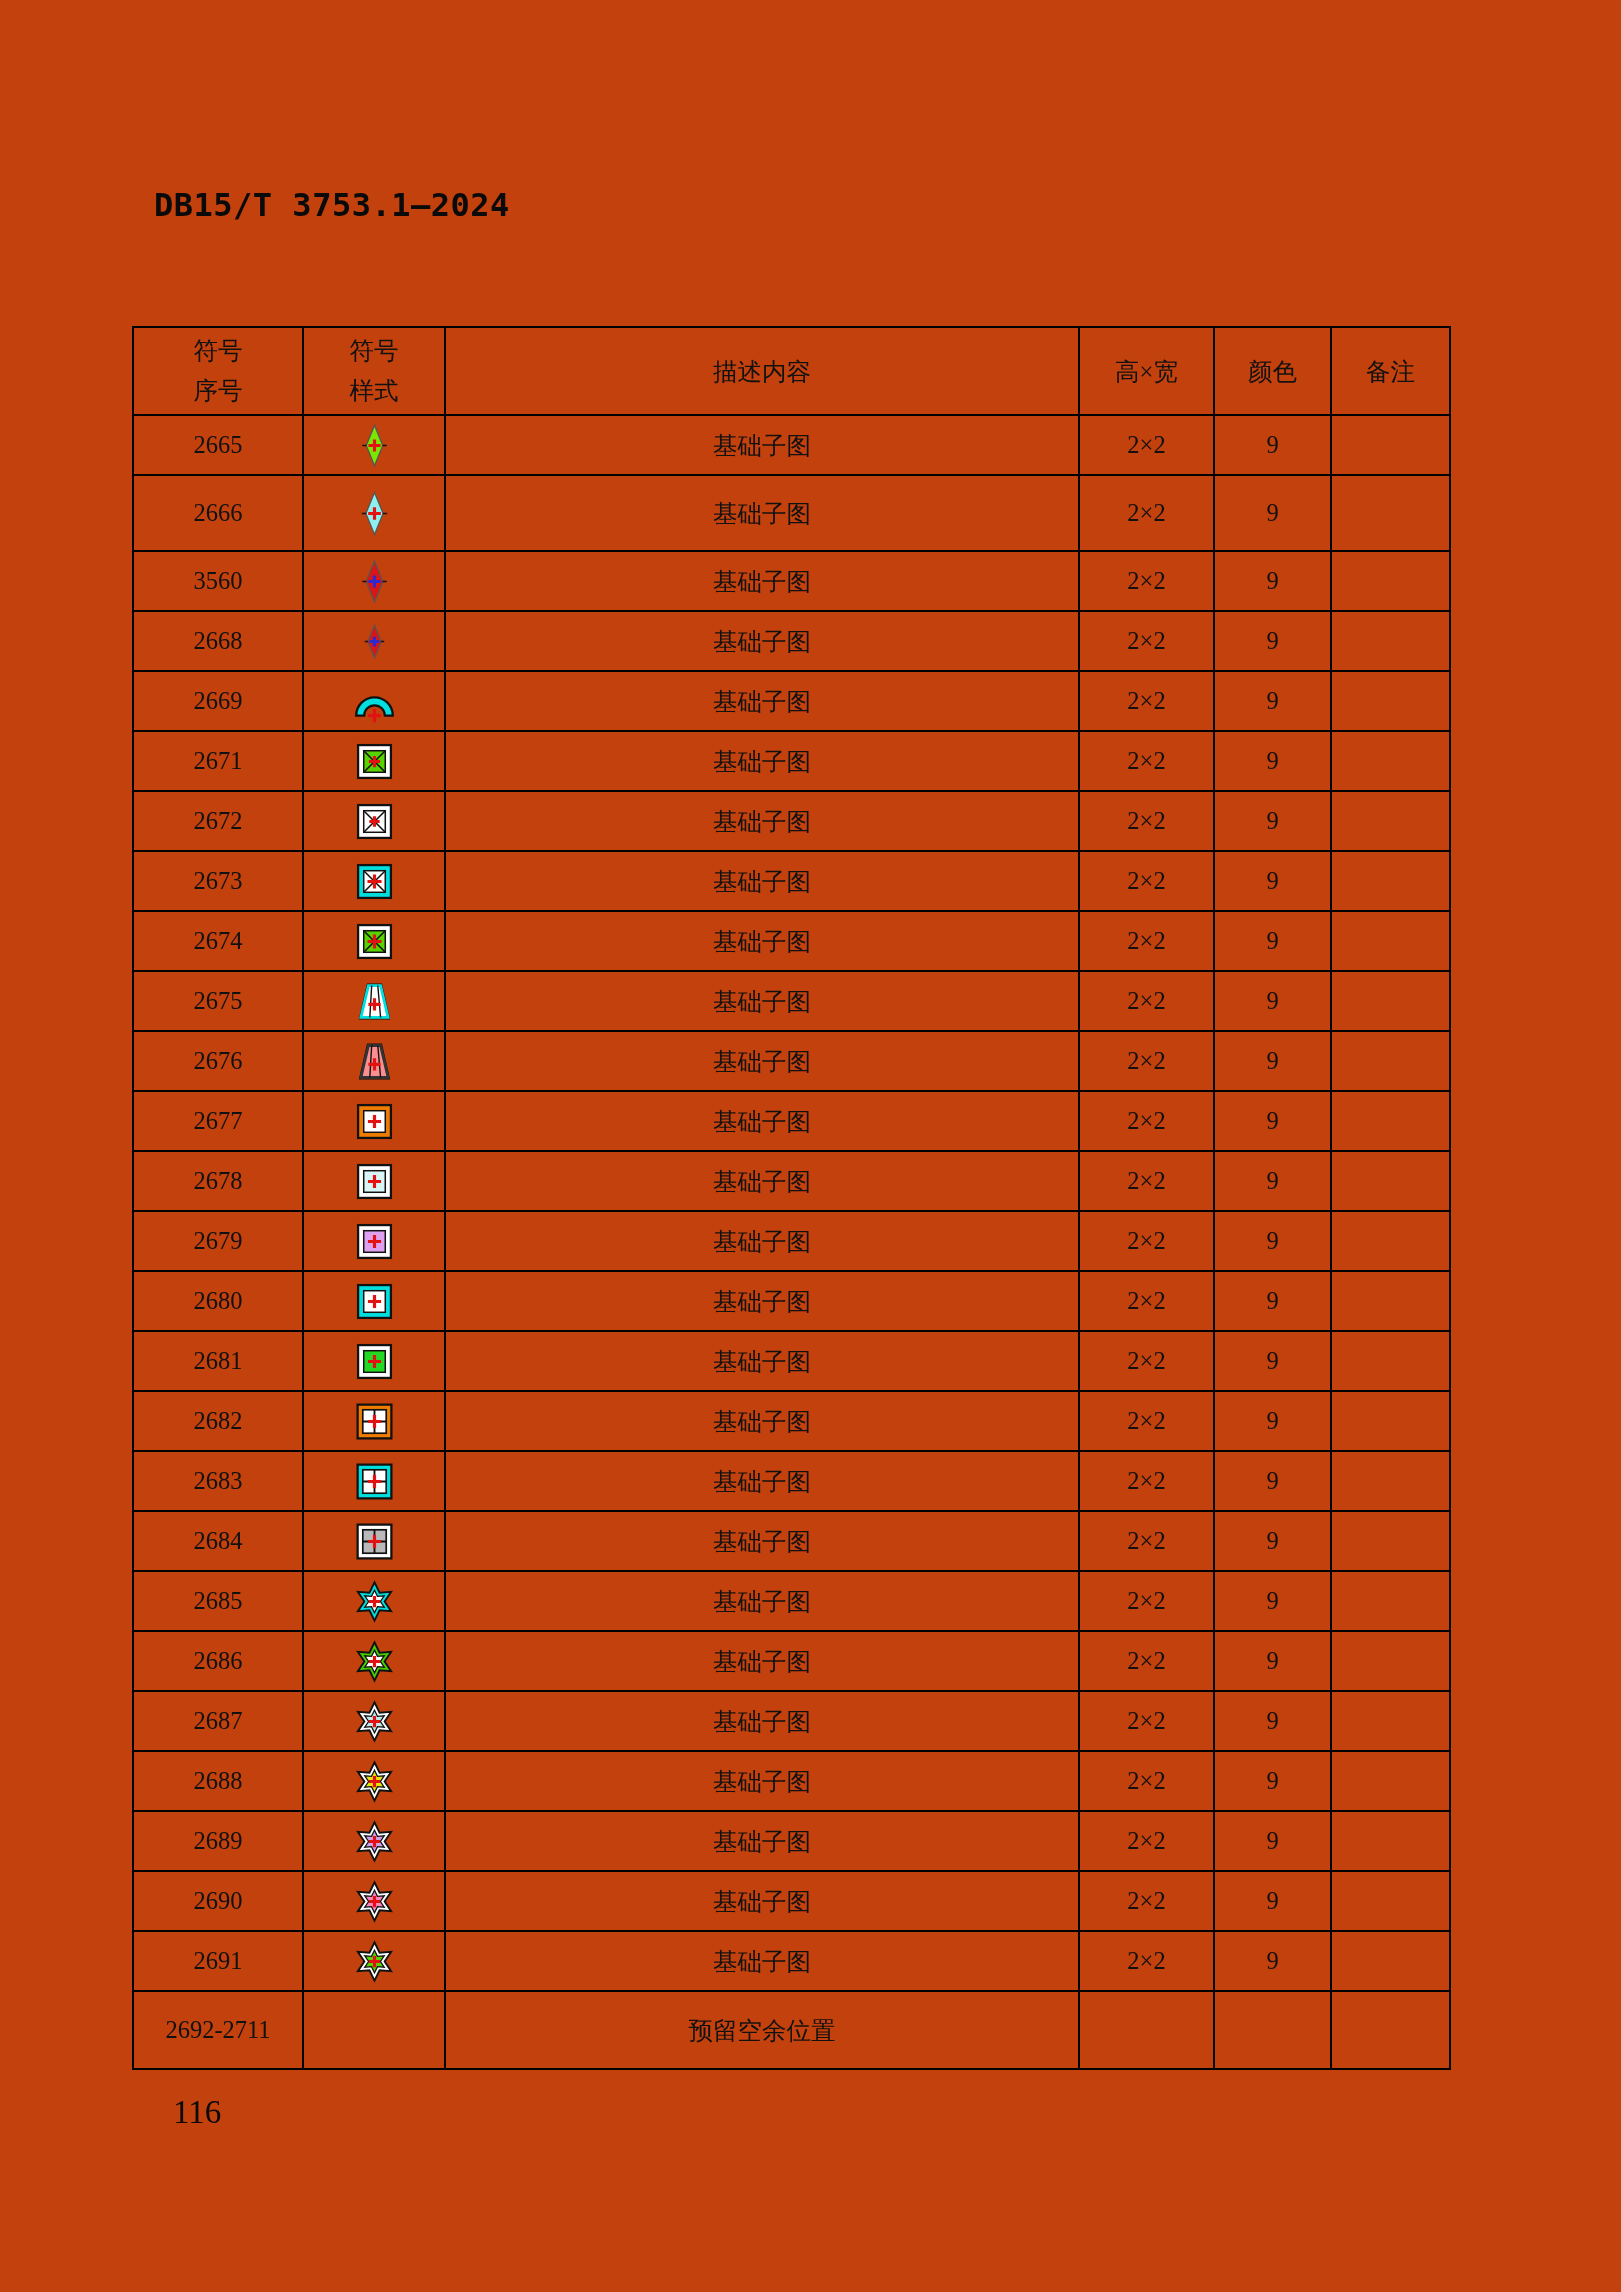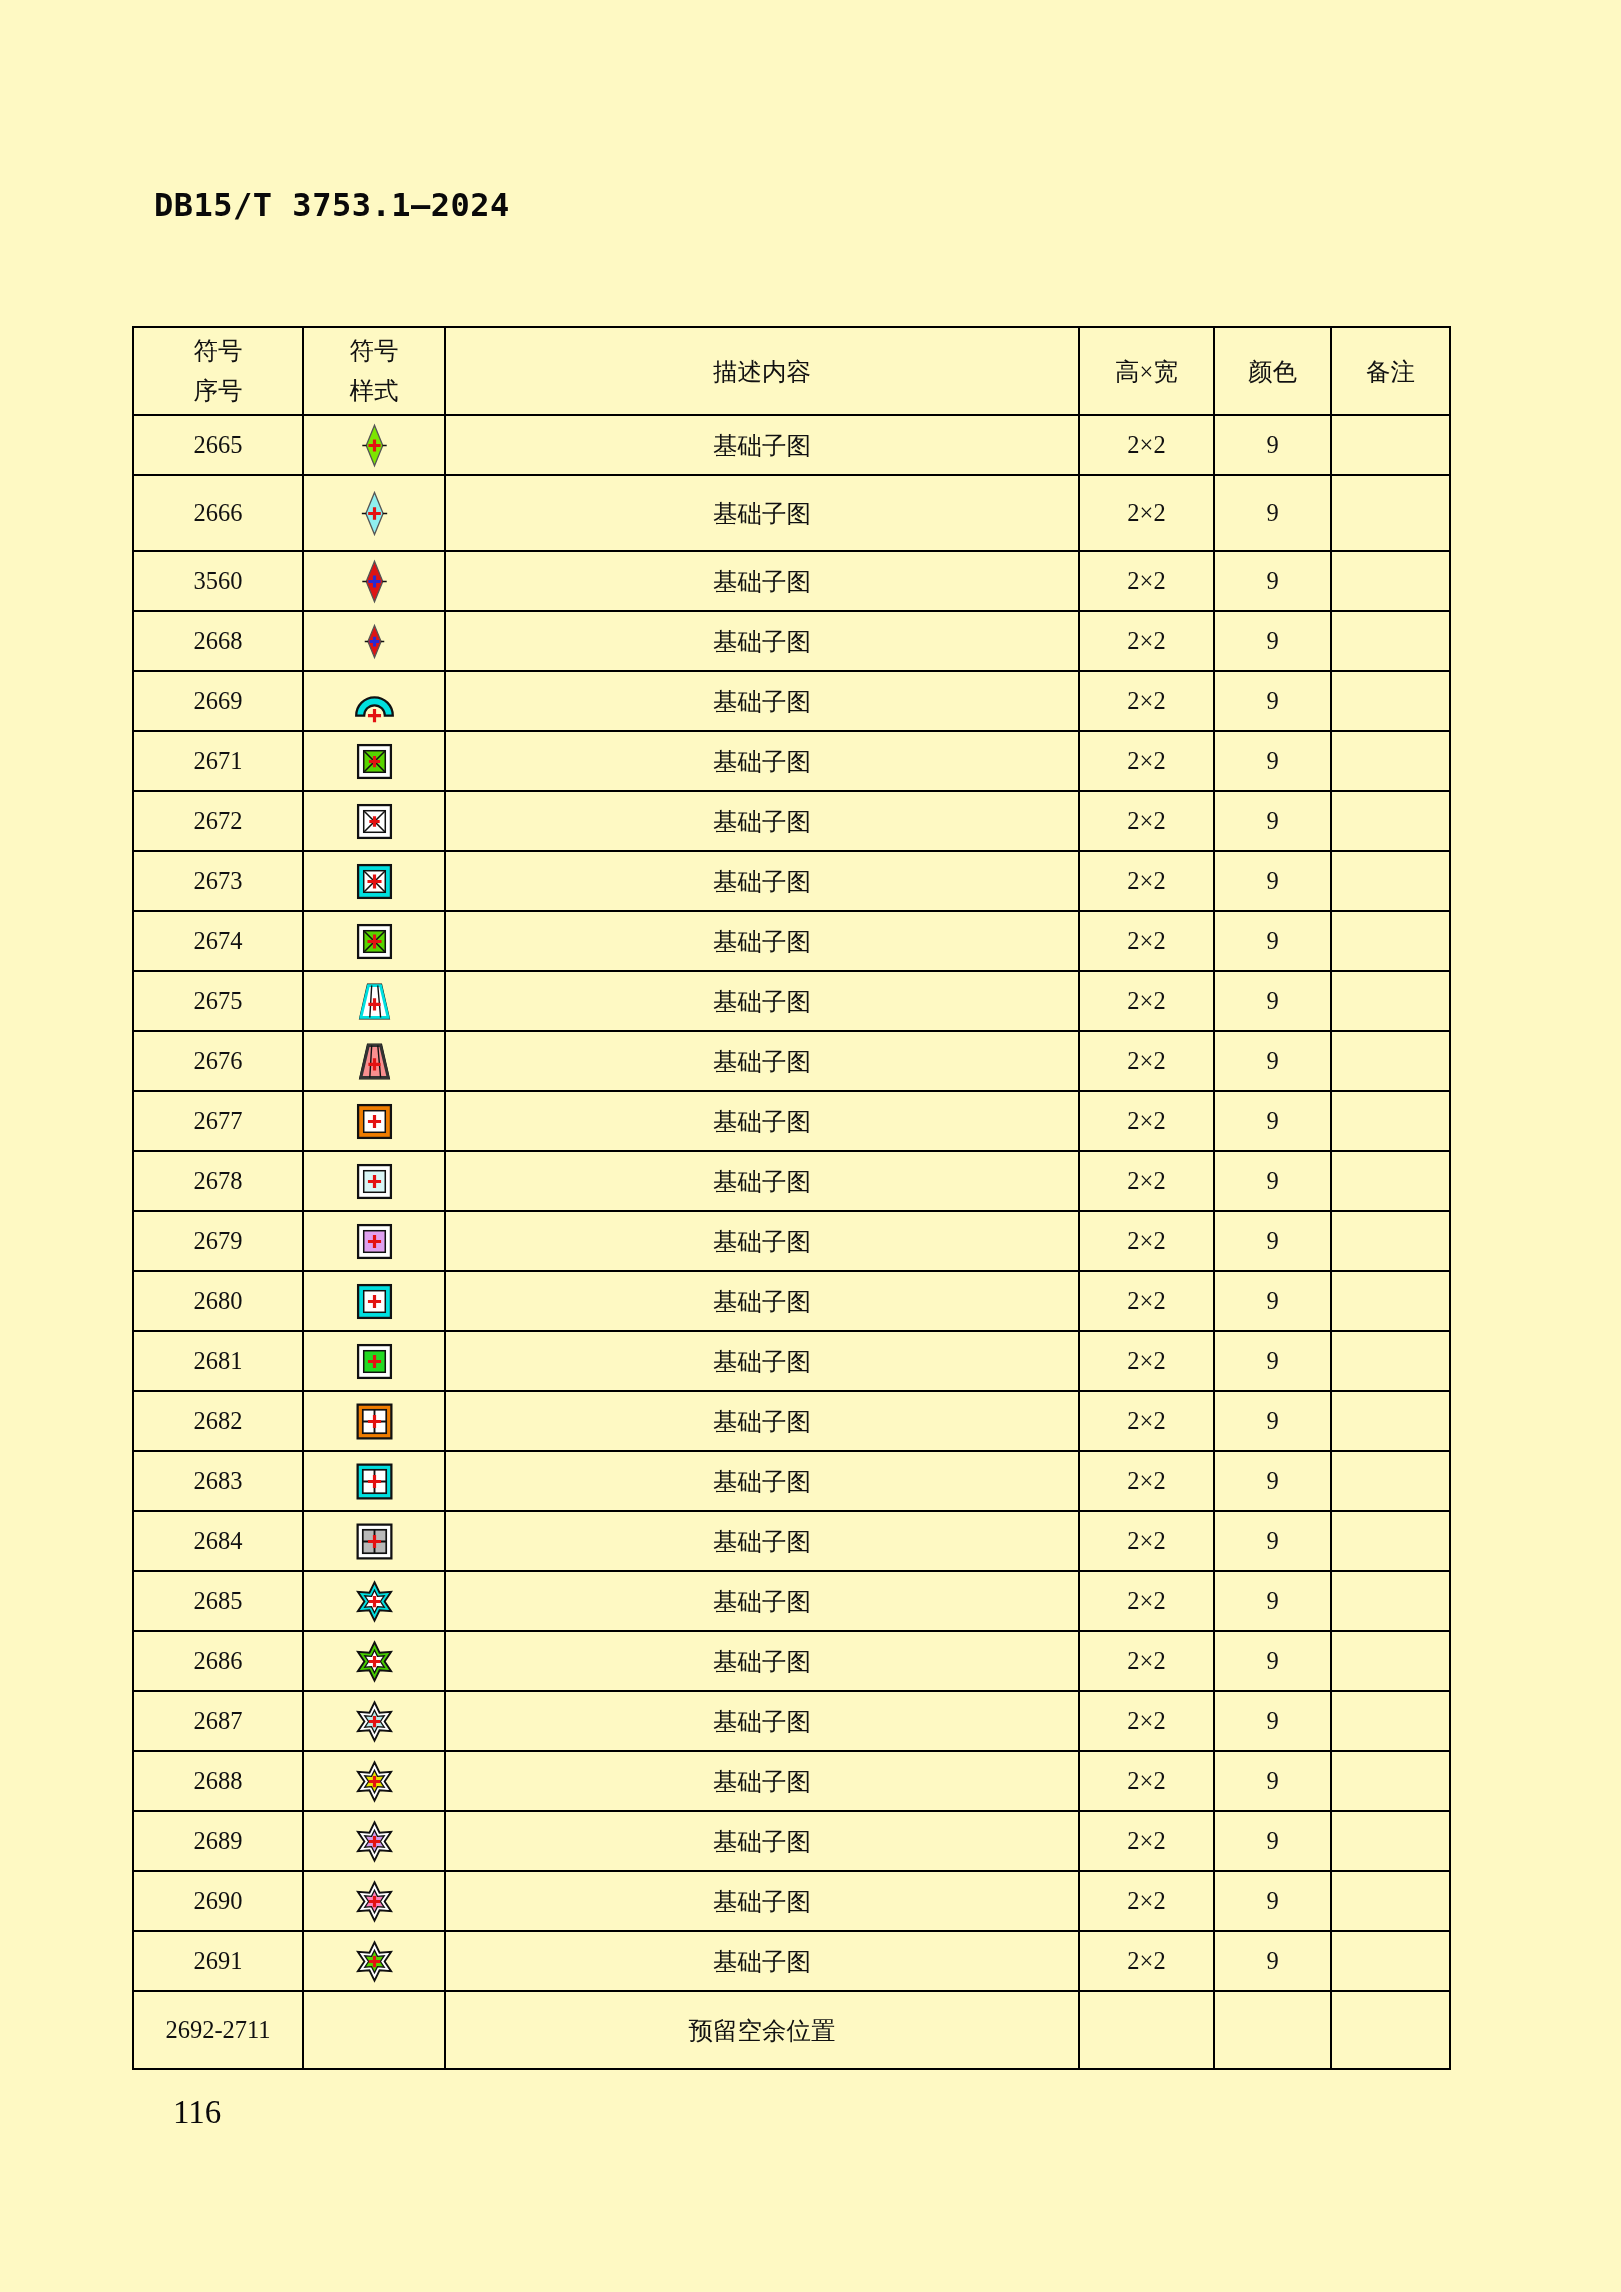--- a/index.html
+++ b/index.html
@@ -1,16 +1,16 @@
 <!DOCTYPE html>
 <html><head>
 <meta charset="utf-8">
 <style>
   html,body{margin:0;padding:0;background:#ffffff;}
-  .page{position:relative;width:1621px;height:2293px;background:#fef9c3;overflow:hidden;
+  .page{position:relative;width:1621px;height:2293px;background:#c2410c;overflow:hidden;
         font-family:"Liberation Serif","DejaVu Serif",serif;color:#111;}
   .doc-code{position:absolute;left:154px;top:186px;
         font-family:"DejaVu Sans Mono","Liberation Mono",monospace;
         font-size:32px;font-weight:600;letter-spacing:0.5px;color:#0a0a0a;}
   .table-title{position:absolute;left:132px;top:265px;width:1316px;text-align:center;
         font-family:"Liberation Sans","DejaVu Sans",sans-serif;
         font-size:30px;font-weight:700;color:#0a0a0a;}
   table.symbol-table{position:absolute;left:132px;top:326px;width:1316px;
         border-collapse:collapse;table-layout:fixed;border:2.9px solid #000;}
   .symbol-table th,.symbol-table td{border:2px solid #000;text-align:center;

